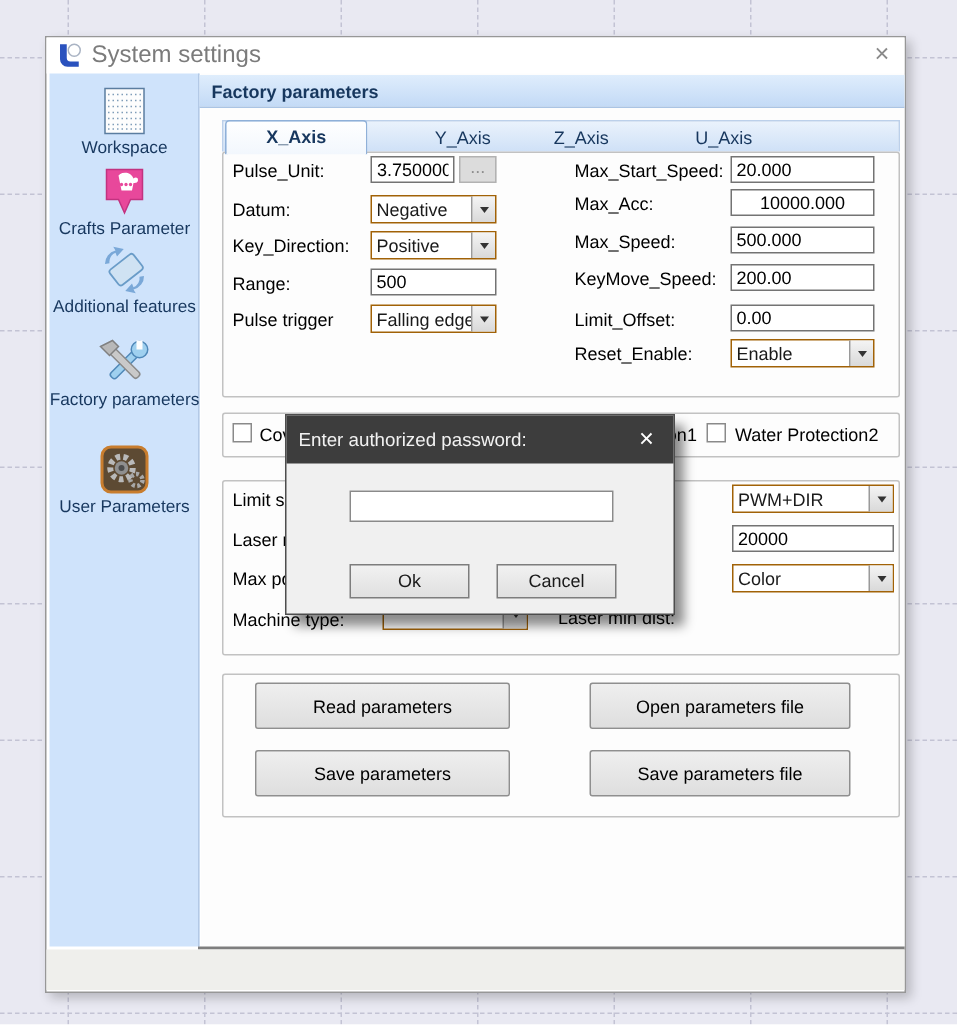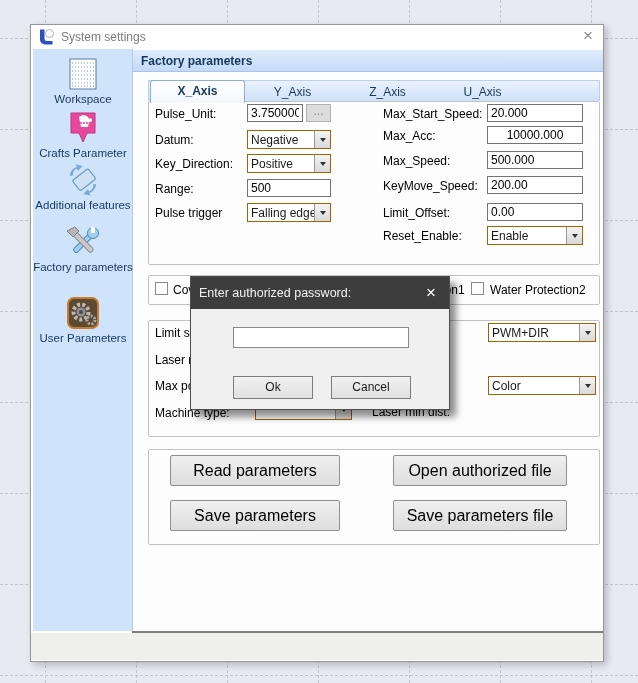--- a/index.html
+++ b/index.html
@@ -8,21 +8,21 @@
   #screen { position:relative; width:638px; height:683px; background:#e9e9f2; overflow:hidden; }
   .grid-v { position:absolute; top:0; bottom:0; width:0; border-left:1px dashed #c3c3d4; }
   .grid-h { position:absolute; left:0; right:0; height:0; border-top:1px dashed #c3c3d4; }
 
   
   .window { position:absolute; left:30px; top:24px; width:574px; height:638px;
             background:#ffffff; border:1px solid #979797; box-shadow:3px 3px 7px rgba(0,0,0,0.22); }
   .win-inner { position:relative; width:572px; height:636px; }
   .titlebar { position:absolute; left:0; top:0; width:572px; height:24px; background:#ffffff;
               display:flex; align-items:center; padding:0 6px; }
-  .win-title { color:#7b7b7b; font-size:12px; margin-left:6px; }
+  .win-title { color:#7b7b7b; font-size:16px; margin-left:6px; }
   .win-close { margin-left:auto; color:#8a8a8a; font-size:17px; line-height:16px; width:18px; height:18px;
                text-align:center; cursor:default; }
 
   
   .sidebar { position:absolute; left:2px; top:24px; width:100px; height:582px;
              background:#cfe3fb; border-right:1px solid #b3c9e6; }
   .side-item { position:absolute; left:0; width:100px; text-align:center; cursor:default; }
   .side-item svg { display:block; margin:0 auto 2px auto; }
   .side-label { color:#17375e; font-size:11.5px; line-height:13px; }
 
@@ -52,21 +52,21 @@
   .combo-text { flex:1; padding:2px 3px 0 3px; overflow:hidden; white-space:nowrap; }
   .dd-btn { width:16px; background:linear-gradient(#f4f4f4,#d9d9d9); border-left:1px solid #9a9a9a;
             display:flex; align-items:center; justify-content:center; }
   .tri { width:0; height:0; border-left:3.5px solid transparent; border-right:3.5px solid transparent;
          border-top:4px solid #333333; }
   .mini-btn { position:absolute; width:25px; height:18px; background:#dcdcdc; border:1px solid #b2b2b2;
               color:#8d8d8d; text-align:center; line-height:13px; font-size:12px; cursor:default; }
   .chk { position:absolute; width:13px; height:13px; background:#ffffff; border:1px solid #8a8a8a; cursor:default; }
 
   .big-btn { position:absolute; background:linear-gradient(#efefef,#dedede); border:1px solid #8f8f8f;
-             border-radius:2px; text-align:center; color:#000; font-size:16px; cursor:default;
+             border-radius:2px; text-align:center; color:#000; font-size:12px; cursor:default;
              display:flex; align-items:center; justify-content:center; }
 
   .bottom-line { position:absolute; left:101px; top:606px; width:471px; height:2px; background:#7e7e7e; }
   .bottom-strip { position:absolute; left:0; top:608px; width:572px; height:27px; background:#efefec; }
 
   
   .dialog { position:absolute; left:190px; top:276px; width:260px; height:134px; z-index:10;
             background:#f0f0f0; border:1px solid #4d4d4d; box-shadow:6px 7px 7px rgba(0,0,0,0.45); }
   .dlg-titlebar { position:absolute; left:0; top:0; right:0; height:26px; background:#3d3d3d;
                   display:flex; align-items:center; padding:16px 8px; }
@@ -170,21 +170,21 @@
           </svg>
           <div class="side-label">User Parameters</div>
         </div>
       </div>
 
       <div class="main-bg"></div>
       <div class="headerbar">Factory parameters</div>
 
       <div class="tabstrip">
         <div class="tab selected" style="left:1px;">X_Axis</div>
-        <div class="tab" style="left:96px;">Y_Axis</div>
+        <div class="tab" style="left:112px;">Y_Axis</div>
         <div class="tab" style="left:191px;">Z_Axis</div>
         <div class="tab" style="left:286px;">U_Axis</div>
       </div>
 
       <div class="gbox" style="left:117px; top:76px; width:452px; height:164px;"></div>
 
       <div class="lbl" style="left:124px; top:82px;">Pulse_Unit:</div>
       <input class="txt" style="left: 216px; top: 79px; width: 56px;" value="3.750000">
       <div class="mini-btn" style="left:275px; top:79px;">...</div>
 
@@ -250,41 +250,42 @@
 
       <div class="lbl" style="left:124px; top:301px;">Limit signal:</div>
       <div class="combo" style="left:457px; top:298px; width:108px;">
         <span class="combo-text">PWM+DIR</span>
         <span class="dd-btn">
             <span class="tri"></span>
           </span>
       </div>
 
       <div class="lbl" style="left:124px; top:328px;">Laser num:</div>
+      <input class="txt" style="left: 457px; top: 325px; width: 108px;" value="20000">
 
       <div class="lbl" style="left:124px; top:354px;">Max power:</div>
       <div class="combo" style="left:457px; top:351px; width:108px;">
         <span class="combo-text">Color</span>
         <span class="dd-btn">
             <span class="tri"></span>
           </span>
       </div>
 
       <div class="lbl" style="left:124px; top:381px;">Machine type:</div>
       <div class="combo" style="left:224px; top:374px; width:97px; height:21px;">
         <span class="combo-text"></span>
         <span class="dd-btn">
             <span class="tri"></span>
           </span>
       </div>
       <div class="lbl" style="left:341px; top:380px;">Laser min dist:</div>
 
       <div class="gbox" style="left:117px; top:424px; width:452px; height:96px;"></div>
       <div class="big-btn" style="left:139px; top:430px; width:170px; height:31px;">Read parameters</div>
-      <div class="big-btn" style="left:362px; top:430px; width:174px; height:31px;">Open authorized file</div>
+      <div class="big-btn" style="left:362px; top:430px; width:174px; height:31px;">Open parameters file</div>
       <div class="big-btn" style="left:139px; top:475px; width:170px; height:31px;">Save parameters</div>
       <div class="big-btn" style="left:362px; top:475px; width:174px; height:31px;">Save parameters file</div>
 
       <div class="bottom-line"></div>
       <div class="bottom-strip"></div>
     </div>
   </div>
 
   <div class="dialog">
     <div class="dlg-titlebar">

